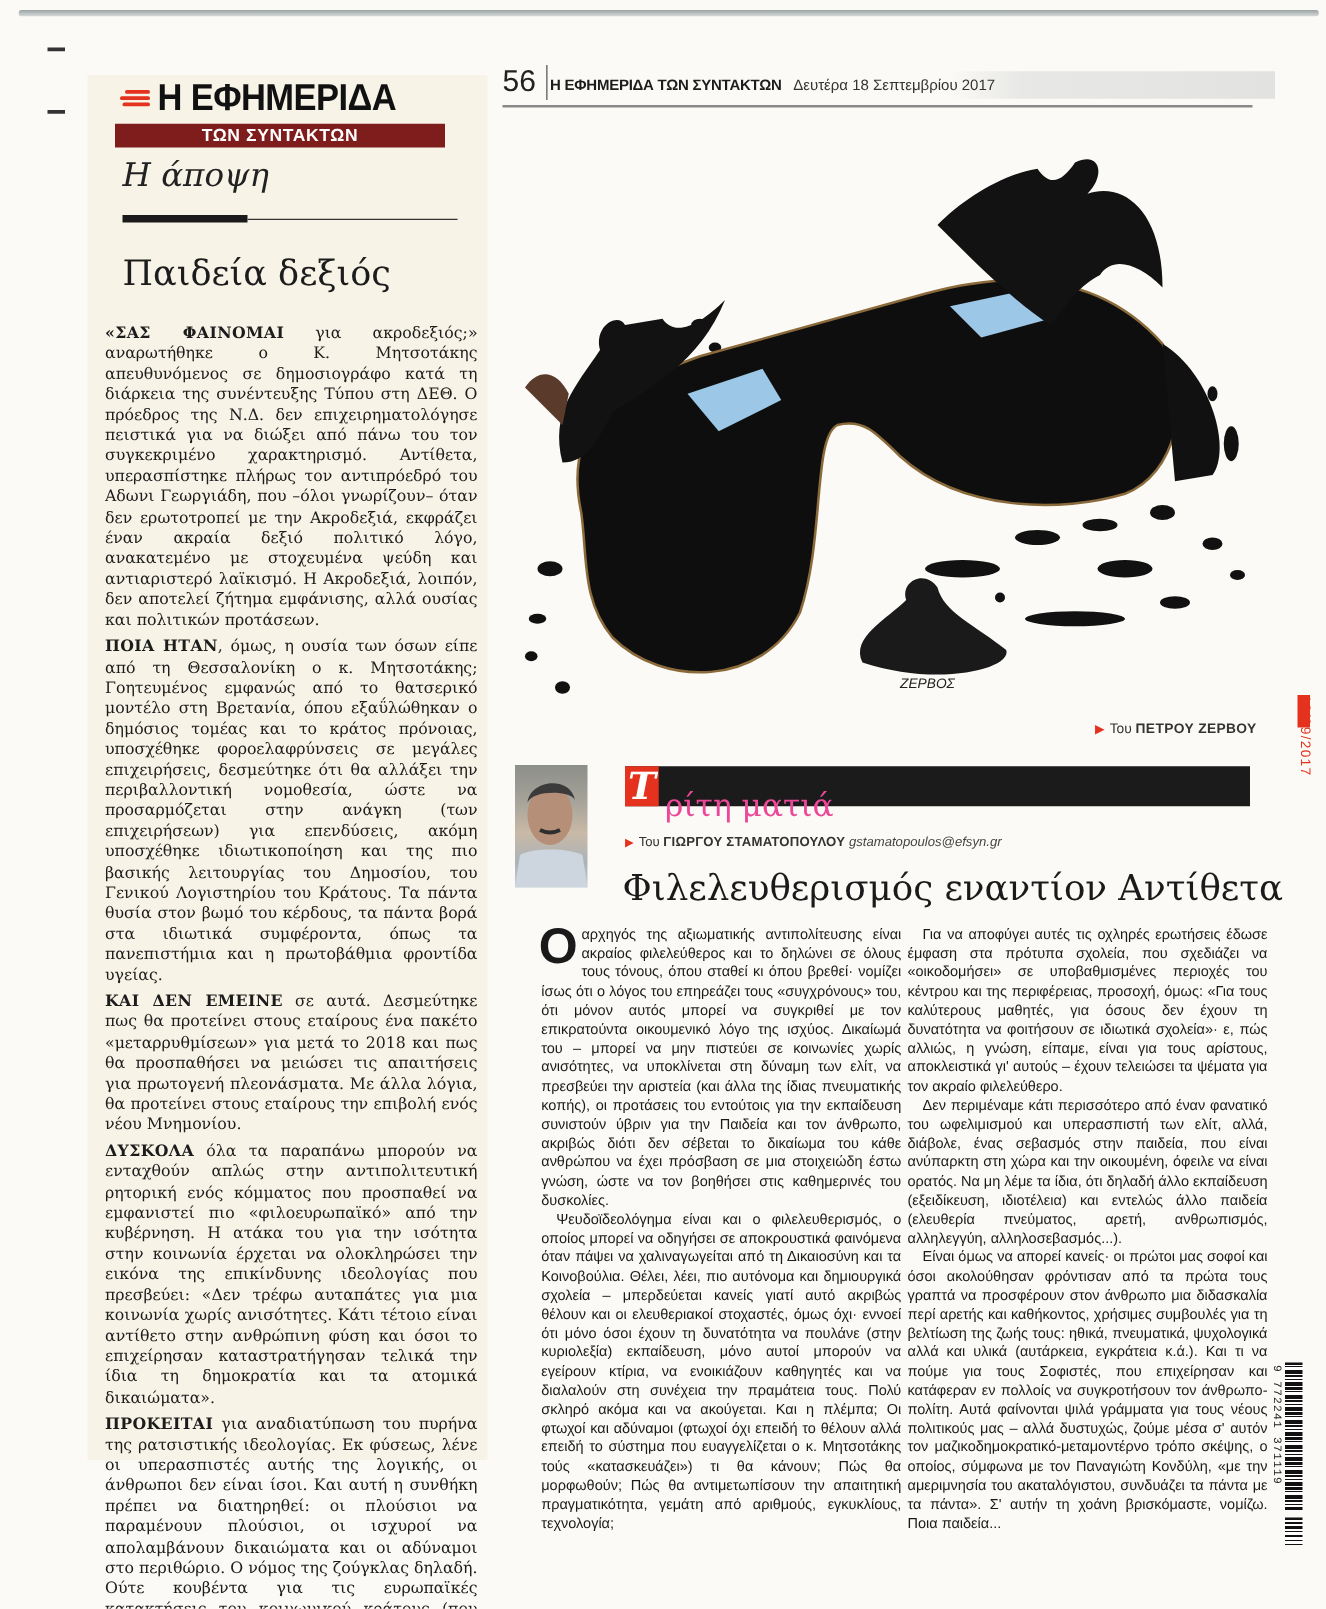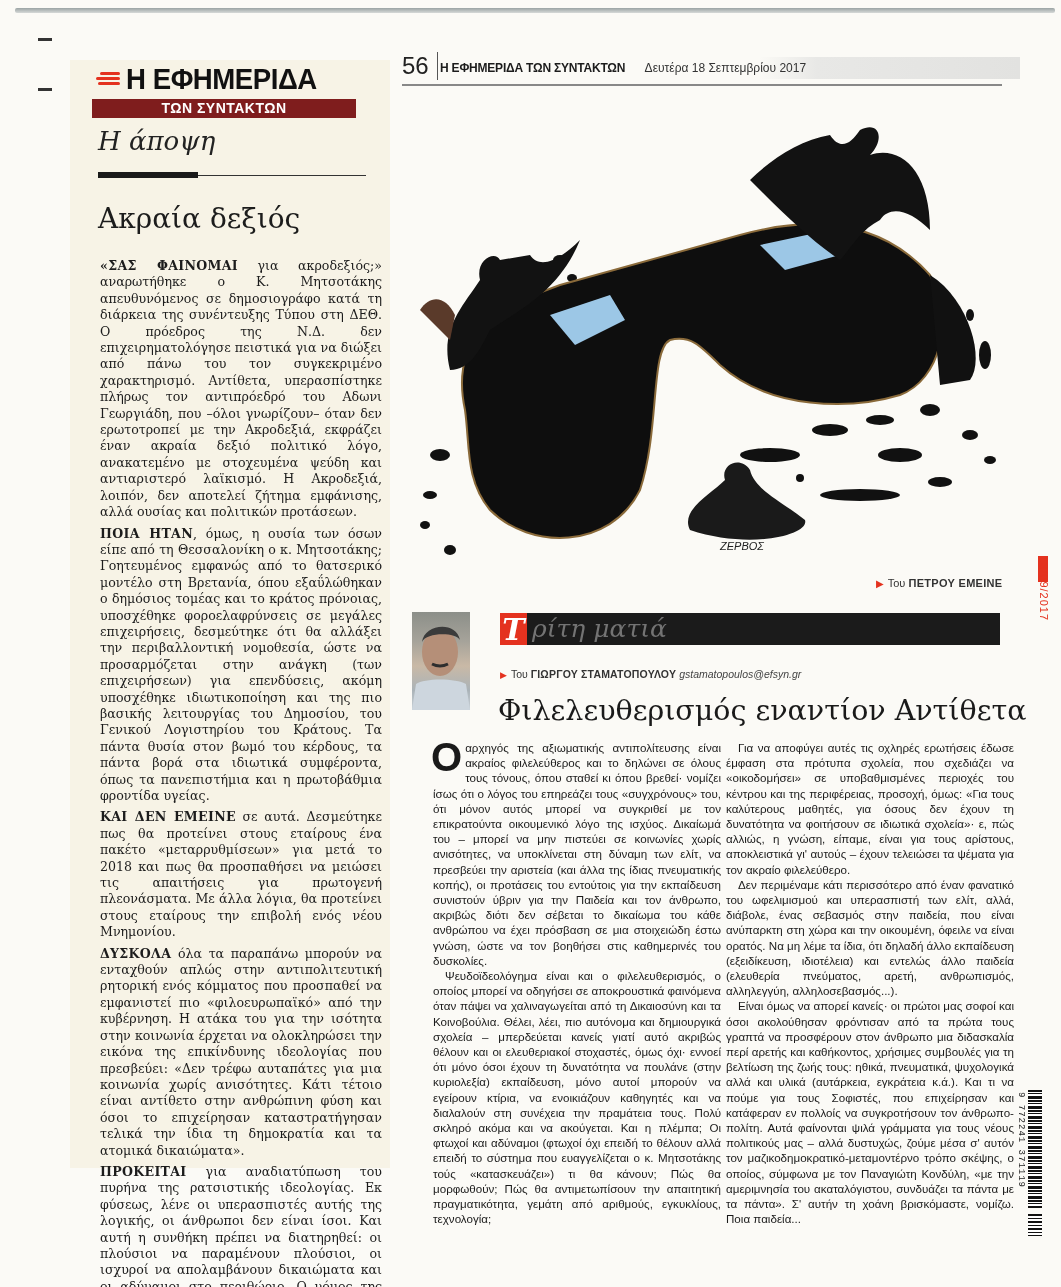--- a/index.html
+++ b/index.html
@@ -42,35 +42,35 @@
   }
   .rule-thick { position:absolute; left:28px; top:112px; width:100px; height:6px; background:#1a1a1a; }
   .rule-thin { position:absolute; left:128px; top:115px; width:168px; height:1px; background:#333; }
   .op-headline {
     position: absolute; left: 28px; top: 142px; font-size: 28px; color: #1c1c1c; font-weight: 400;
   }
   .op-body {
     position: absolute; left: 84px; top: 258px; width: 298px;
     font-size: 12.6px; line-height: 16.4px; text-align: justify; hyphens: auto;
   }
-  .op-body p { margin: 0 0 5px 16px; }
+  .op-body p { margin: 0 0 5px 0; }
   .op-body b { font-weight: 700; letter-spacing: 0.3px; }
 
   
   .page-num {
     position: absolute; left: 402px; top: 52px; font-family:"Liberation Sans",sans-serif;
     font-size: 24px; color: #222; padding-right: 8px; border-right: 1px solid #555; line-height: 28px;
   }
   .running-head {
     position: absolute; left: 440px; top: 57px; width: 580px; height: 22px;
     background: linear-gradient(to right, #fbfaf6 0%, #fbfaf6 55%, #e8e8e6 65%, #e2e2e0 100%);
     font-family: "Liberation Sans", sans-serif; font-size: 12px; line-height: 22px;
   }
   .running-head b { font-weight: 700; letter-spacing: -0.2px; }
-  .running-head span.date { color: #333; margin-left: 16px; }
+  .running-head span.date { color: #333; margin-left: 6px; }
   .head-rule { position:absolute; left:402px; top:84px; width:600px; height:2px; background:#888; }
 
   
   .cartoon { position: absolute; left: 410px; top: 110px; width: 610px; height: 470px; }
   .cartoon-credit {
     position: absolute; left: 876px; top: 577px; font-family: "Liberation Sans", sans-serif;
     font-size: 11px; color: #333;
   }
   .cartoon-credit .arrow { color: #e4321f; font-size: 10px; margin-right: 4px; }
   .cartoon-credit b { letter-spacing: 0.3px; }
@@ -91,21 +91,21 @@
     overflow: hidden;
   }
   .kicker-bar {
     position: absolute; left: 500px; top: 613px; width: 500px; height: 32px; background: #1b1b1b;
   }
   .kicker-bar .initial {
     position:absolute; left: 0; top: 0; width: 27px; height: 32px; background: #e4321f;
     color:#fff; font-style: italic; font-size: 30px; line-height: 34px; text-align:center; font-weight:700;
   }
   .kicker-bar .label {
-    position:absolute; left: 32px; top: 0; color:#737373; font-style: italic; font-size: 25px; line-height: 32px;
+    position:absolute; left: 32px; top: 16px; color:#ec4899; font-size: 25px; line-height: 32px;
   }
   .byline {
     position: absolute; left: 500px; top: 668px; font-family: "Liberation Sans", sans-serif;
     font-size: 10.5px; color: #333;
   }
   .byline .arrow { color: #e4321f; margin-right: 4px; font-size: 9px; }
   .byline b { letter-spacing: 0.2px; }
   .byline i { color: #444; margin-left: 3px; margin-top: 40px; }
   .article-title {
     position: absolute; left: 498px; top: 694px; font-size: 28.5px; color: #1a1a1a;
@@ -151,21 +151,21 @@
         <i style="width:20px;margin-left:6px"></i>
         <i style="width:24px;margin-left:2px"></i>
         <i style="width:22px;margin-left:4px"></i>
       </div>
     <div class="title">Η ΕΦΗΜΕΡΙΔΑ</div>
     <div class="sub">ΤΩΝ ΣΥΝΤΑΚΤΩΝ</div>
   </div>
   <div class="section-label">Η άποψη</div>
   <div class="rule-thick"></div>
   <div class="rule-thin"></div>
-  <div class="op-headline">Ακραία δεξιός</div>
+  <div class="op-headline">Παιδεία δεξιός</div>
 </div>
 
 <div class="op-body">
   <p><b>«ΣΑΣ ΦΑΙΝΟΜΑΙ</b><span> για ακροδεξιός;» αναρωτήθηκε ο Κ. Μητσοτάκης απευθυνόμενος σε δημοσιογράφο κατά τη διάρκεια της συνέντευξης Τύπου στη ΔΕΘ. Ο πρόεδρος της Ν.Δ. δεν επιχειρηματολόγησε πειστικά για να διώξει από πάνω του τον συγκεκριμένο χαρακτηρισμό. Αντίθετα, υπερασπίστηκε πλήρως τον αντιπρόεδρό του Αδωνι Γεωργιάδη, που –όλοι γνωρίζουν– όταν δεν ερωτοτροπεί με την Ακροδεξιά, εκφράζει έναν ακραία δεξιό πολιτικό λόγο, ανακατεμένο με στοχευμένα ψεύδη και αντιαριστερό λαϊκισμό. Η Ακροδεξιά, λοιπόν, δεν αποτελεί ζήτημα εμφάνισης, αλλά ουσίας και πολιτικών προτάσεων.</span></p>
   <p><b>ΠΟΙΑ ΗΤΑΝ</b><span>, όμως, η ουσία των όσων είπε από τη Θεσσαλονίκη ο κ. Μητσοτάκης; Γοητευμένος εμφανώς από το θατσερικό μοντέλο στη Βρετανία, όπου εξαΰλώθηκαν ο δημόσιος τομέας και το κράτος πρόνοιας, υποσχέθηκε φοροελαφρύνσεις σε μεγάλες επιχειρήσεις, δεσμεύτηκε ότι θα αλλάξει την περιβαλλοντική νομοθεσία, ώστε να προσαρμόζεται στην ανάγκη (των επιχειρήσεων) για επενδύσεις, ακόμη υποσχέθηκε ιδιωτικοποίηση και της πιο βασικής λειτουργίας του Δημοσίου, του Γενικού Λογιστηρίου του Κράτους. Τα πάντα θυσία στον βωμό του κέρδους, τα πάντα βορά στα ιδιωτικά συμφέροντα, όπως τα πανεπιστήμια και η πρωτοβάθμια φροντίδα υγείας.</span></p>
   <p><b>ΚΑΙ ΔΕΝ ΕΜΕΙΝΕ</b><span> σε αυτά. Δεσμεύτηκε πως θα προτείνει στους εταίρους ένα πακέτο «μεταρρυθμίσεων» για μετά το 2018 και πως θα προσπαθήσει να μειώσει τις απαιτήσεις για πρωτογενή πλεονάσματα. Με άλλα λόγια, θα προτείνει στους εταίρους την επιβολή ενός νέου Μνημονίου.</span></p>
   <p><b>ΔΥΣΚΟΛΑ</b><span> όλα τα παραπάνω μπορούν να ενταχθούν απλώς στην αντιπολιτευτική ρητορική ενός κόμματος που προσπαθεί να εμφανιστεί πιο «φιλοευρωπαϊκό» από την κυβέρνηση. Η ατάκα του για την ισότητα στην κοινωνία έρχεται να ολοκληρώσει την εικόνα της επικίνδυνης ιδεολογίας που πρεσβεύει: «Δεν τρέφω αυταπάτες για μια κοινωνία χωρίς ανισότητες. Κάτι τέτοιο είναι αντίθετο στην ανθρώπινη φύση και όσοι το επιχείρησαν καταστρατήγησαν τελικά την ίδια τη δημοκρατία και τα ατομικά δικαιώματα».</span></p>
   <p><b>ΠΡΟΚΕΙΤΑΙ</b><span> για αναδιατύπωση του πυρήνα της ρατσιστικής ιδεολογίας. Εκ φύσεως, λένε οι υπερασπιστές αυτής της λογικής, οι άνθρωποι δεν είναι ίσοι. Και αυτή η συνθήκη πρέπει να διατηρηθεί: οι πλούσιοι να παραμένουν πλούσιοι, οι ισχυροί να απολαμβάνουν δικαιώματα και οι αδύναμοι στο περιθώριο. Ο νόμος της ζούγκλας δηλαδή. Ούτε κουβέντα για τις ευρωπαϊκές κατακτήσεις του κοινωνικού κράτους (που κινδυνεύει από τα Μνημόνια) και τα δικαιώματα των μη ισχυρών.</span></p>
 </div>
 
@@ -207,21 +207,21 @@
     <path d="M520 165 C560 190 575 250 560 270 L530 275 Z" fill="#111"></path>
 
     <path d="M40 260 C30 220 50 200 70 170 C65 150 85 140 90 150 L120 145 C130 160 150 150 170 130 C150 180 110 200 80 220 C70 240 60 260 40 260 Z" fill="#121212"></path>
     <path d="M10 200 C20 185 35 185 45 205 L40 230 Z" fill="#5a3a2a"></path>
     <path d="M340 70 C360 50 390 30 420 25 C430 40 440 35 450 20 C470 10 475 30 460 45 C490 35 520 60 520 120 C500 100 480 95 470 110 C450 120 440 140 430 150 C400 130 370 100 340 70 Z" fill="#121212"></path>
     <path d="M280 420 C270 400 300 385 315 370 C310 355 330 345 340 360 C345 380 370 390 395 410 C400 425 340 440 280 420 Z" fill="#1a1a1a"></path>
     <text x="310" y="440" font-family="Liberation Sans, sans-serif" font-size="11" fill="#222" font-style="italic">ΖΕΡΒΟΣ</text>
   </svg>
 </div>
 <div class="cartoon-credit">
-  <span class="arrow">▶</span><span>Του</span> <b>ΠΕΤΡΟΥ ΕΜΕΙΝΕ</b>
+  <span class="arrow">▶</span><span>Του</span> <b>ΠΕΤΡΟΥ ΖΕΡΒΟΥ</b>
 </div>
 
 <div class="date-tab">
   <div class="red"></div>
   <div class="txt">18/09/2017</div>
 </div>
 
 <div class="author-photo">
   <svg width="58" height="98" viewBox="0 0 58 98">
     <ellipse cx="28" cy="40" rx="18" ry="24" fill="#b58f78"></ellipse>

